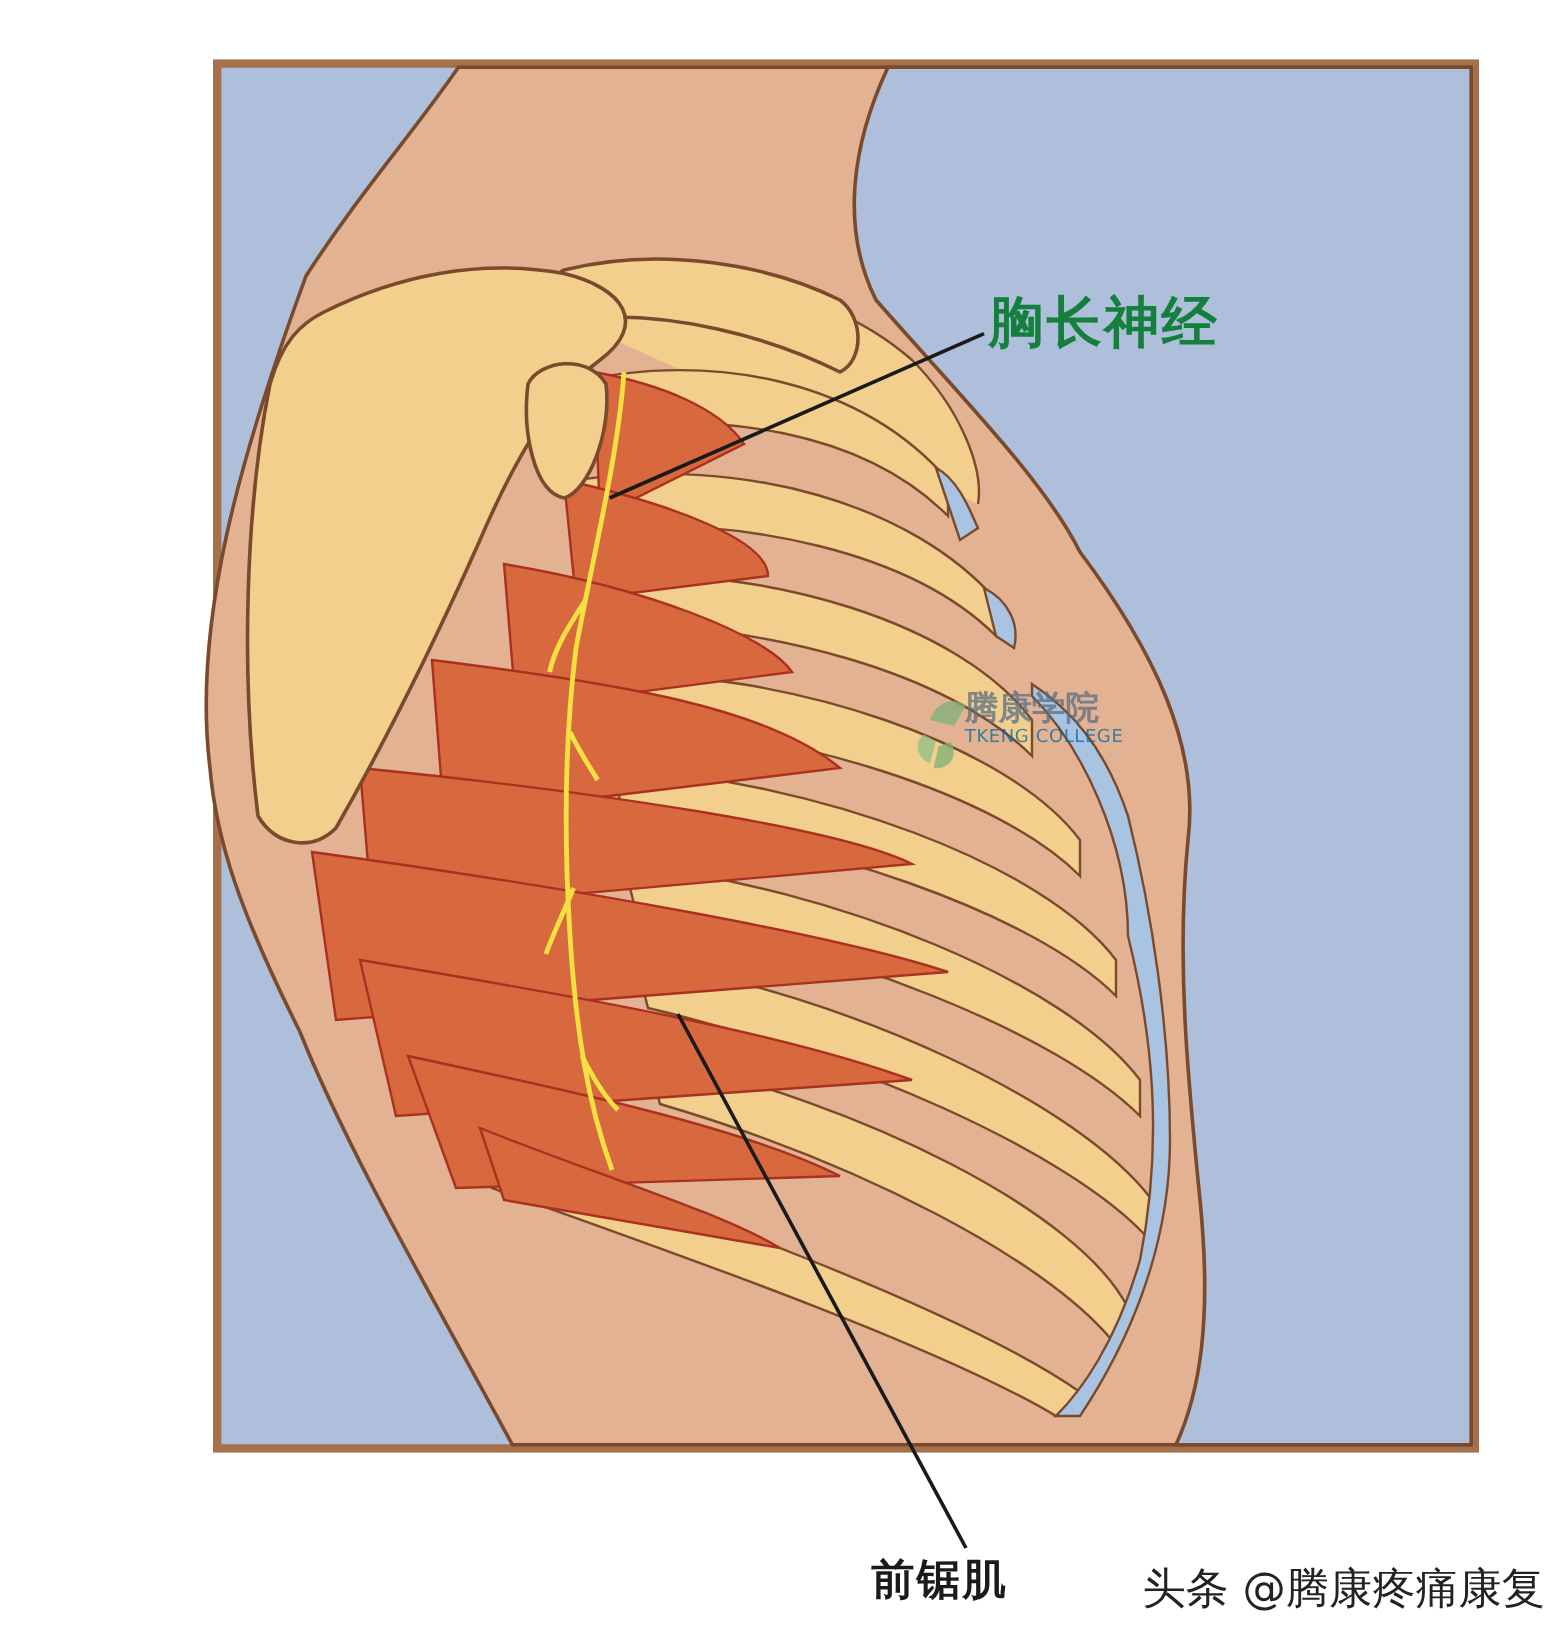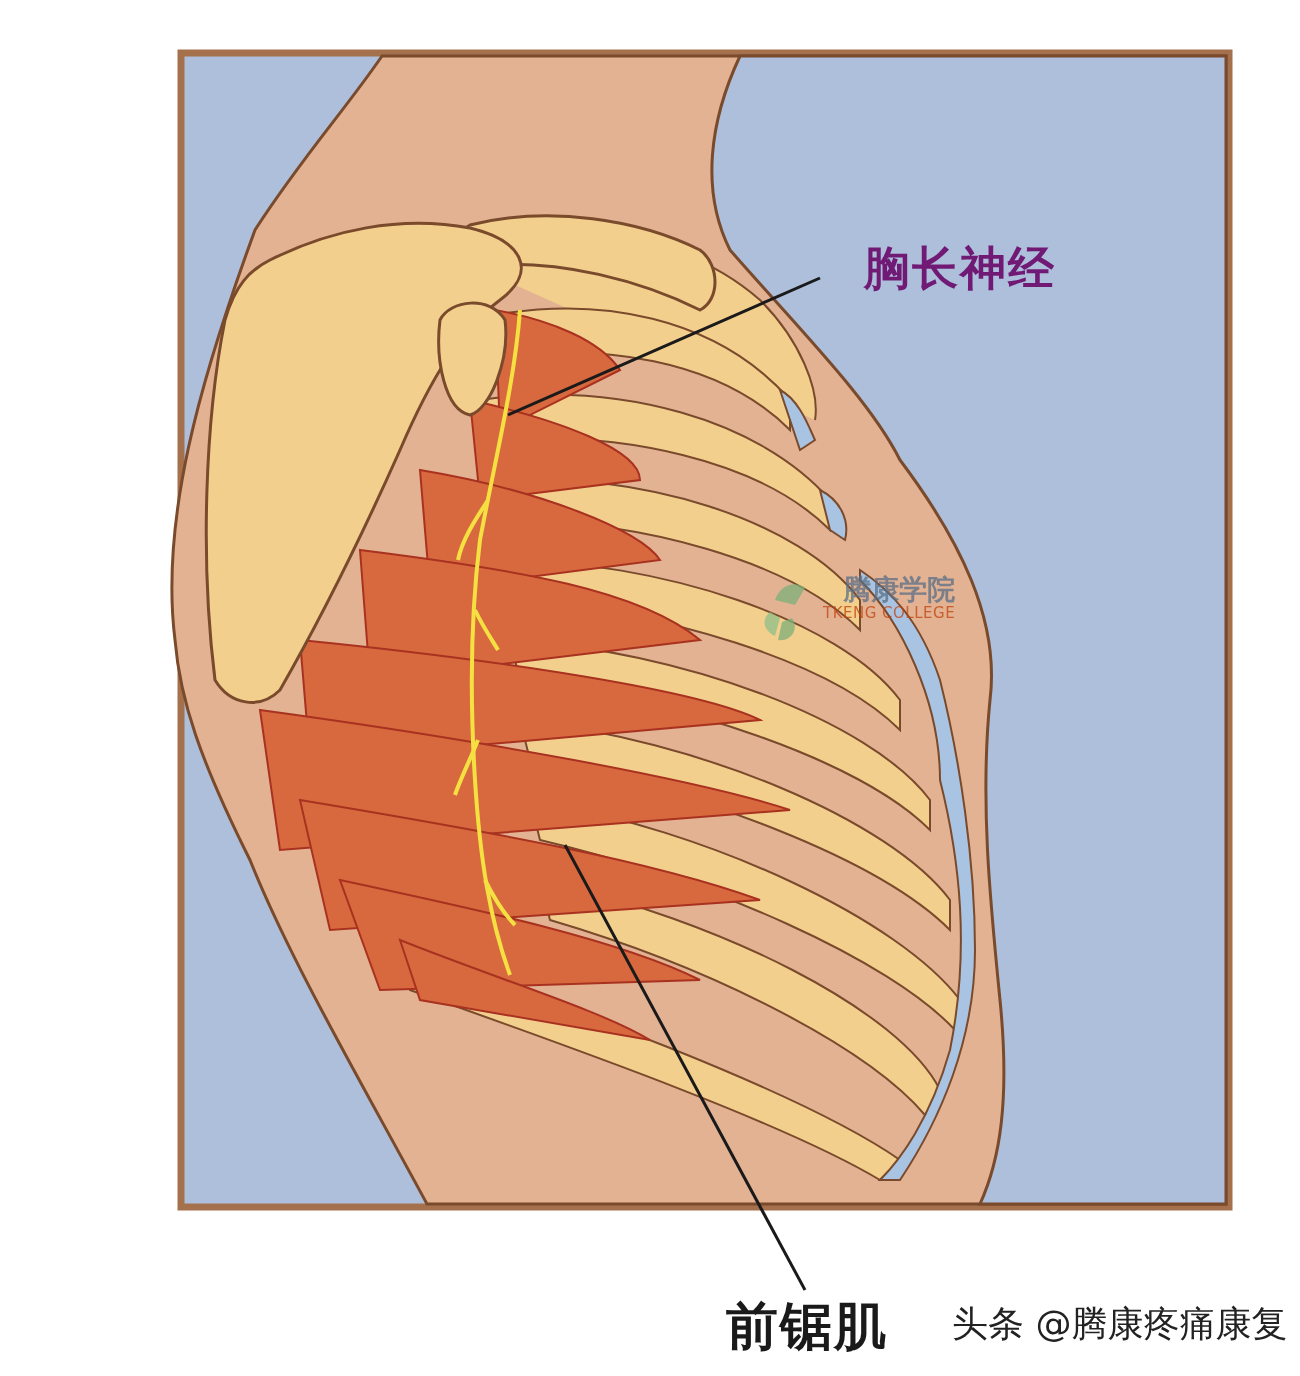--- a/index.html
+++ b/index.html
@@ -1,26 +1,26 @@
 <!DOCTYPE html>
 <html><head>
 <meta charset="utf-8">
 <style>
   html,body{margin:0;padding:0;background:#ffffff;}
   body{width:1300px;height:1376px;position:relative;overflow:hidden;font-family:"DejaVu Sans",sans-serif;}
   .frame{position:absolute;left:178px;top:50px;width:1054px;height:1160px;}
   svg.art{position:absolute;left:0;top:0;width:1300px;height:1376px;}
   .label{position:absolute;font-weight:bold;white-space:nowrap;}
-  .label-nerve{left:864px;top:238px;font-size:46px;color:#701a75;letter-spacing:2px;}
-  .label-muscle{left:726px;top:1292px;font-size:52px;color:#1a1a1a;letter-spacing:2px;}
+  .label-nerve{left:824px;top:238px;font-size:46px;color:#15803d;letter-spacing:2px;}
+  .label-muscle{left:726px;top:1292px;font-size:36px;color:#1a1a1a;letter-spacing:2px;}
   .watermark{position:absolute;left:952px;top:1300px;font-size:36px;color:#222;font-weight:normal;text-shadow:0 0 1px #fff;}
   .logo{position:absolute;left:760px;top:575px;display:flex;align-items:center;opacity:0.75;}
-  .logo-text{display:flex;flex-direction:column;margin-left:23px;align-items:flex-end;}
+  .logo-text{display:flex;flex-direction:column;margin-left:4px;}
   .logo-cn{font-size:28px;color:#5a6f86;font-weight:bold;line-height:30px;}
-  .logo-en{font-size:15px;color:#c2410c;line-height:16px;letter-spacing:0.5px;}
+  .logo-en{font-size:15px;color:#0369a1;line-height:16px;letter-spacing:0.5px;}
 </style>
 </head>
 <body>
 
 <div class="frame"></div>
 
 <svg class="art" viewBox="0 0 1300 1376">
 
   <rect x="181" y="53" width="1048" height="1154" fill="#adbfda" stroke="#a5714c" stroke-width="7"></rect>
 

